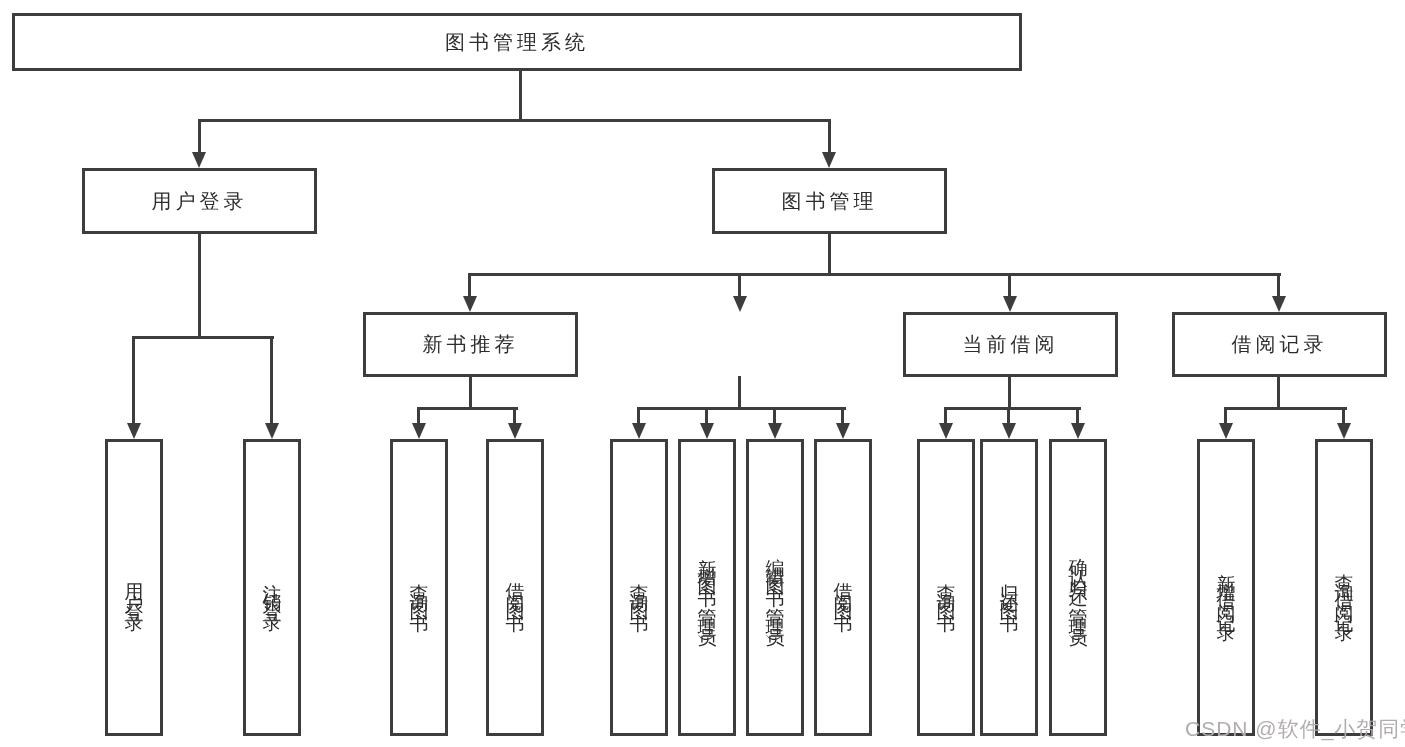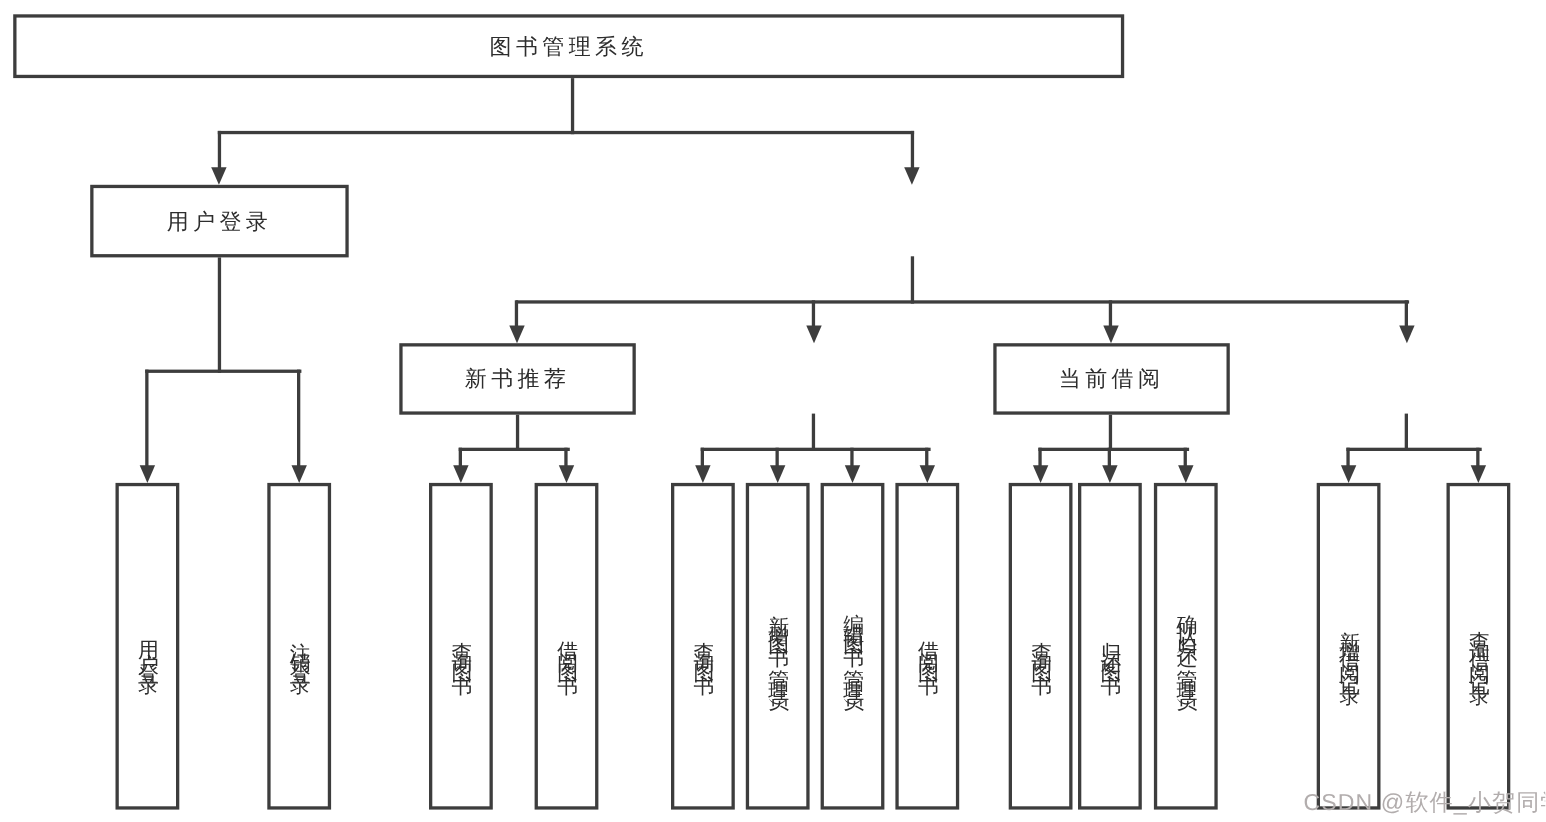--- a/index.html
+++ b/index.html
@@ -72,26 +72,32 @@
 
 <div id="canvas">
 
   <div class="node" style="left:12px; top:13px; width:1010px; height:58px;">
     <span>图书管理系统</span>
   </div>
 
   <div class="node" style="left:82px; top:168px; width:235px; height:66px;">
     <span>用户登录</span>
   </div>
+  <div class="node" style="left:712px; top:168px; width:235px; height:66px;">
+    <span>图书管理</span>
+  </div>
 
   <div class="node" style="left:363px; top:312px; width:215px; height:65px;font-family:Liberation Serif, serif;">
     <span>新书推荐</span>
   </div>
   <div class="node" style="left:903px; top:312px; width:215px; height:65px;">
     <span>当前借阅</span>
+  </div>
+  <div class="node" style="left:1172px; top:312px; width:215px; height:65px;">
+    <span>借阅记录</span>
   </div>
 
   <div class="leaf" style="left:105px;">
       <span>用户登录</span>
     </div>
   <div class="leaf" style="left:243px;">
       <span>注销登录</span>
     </div>
   <div class="leaf" style="left:390px;">
       <span>查询图书</span>

